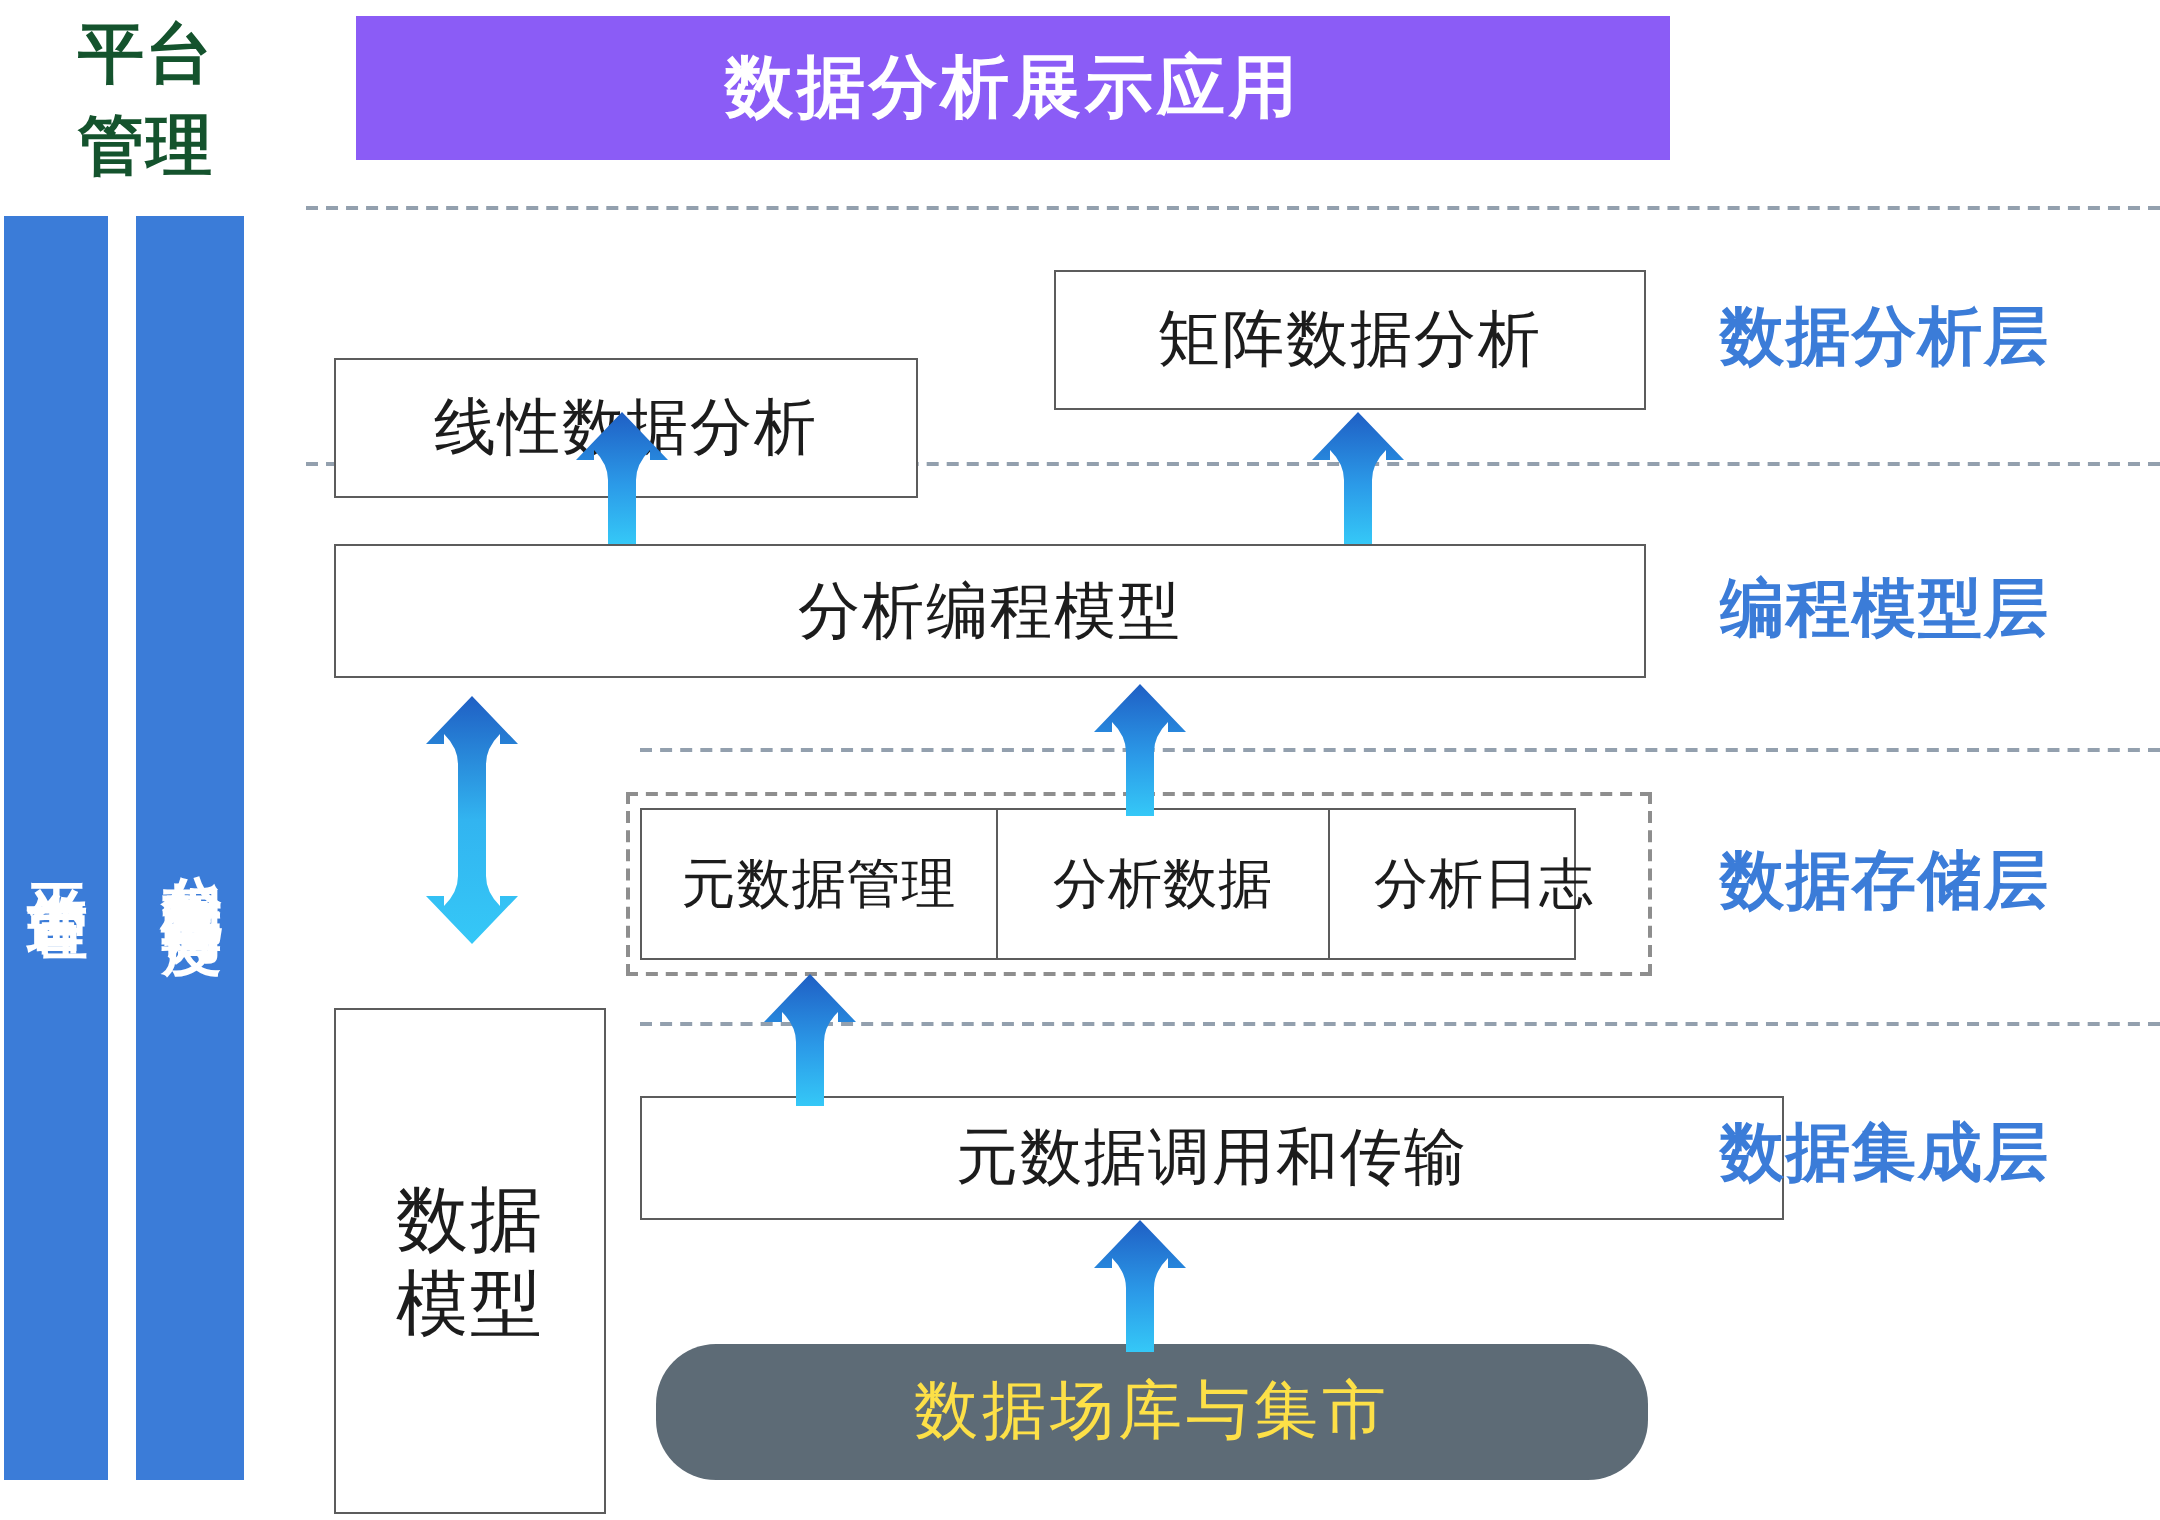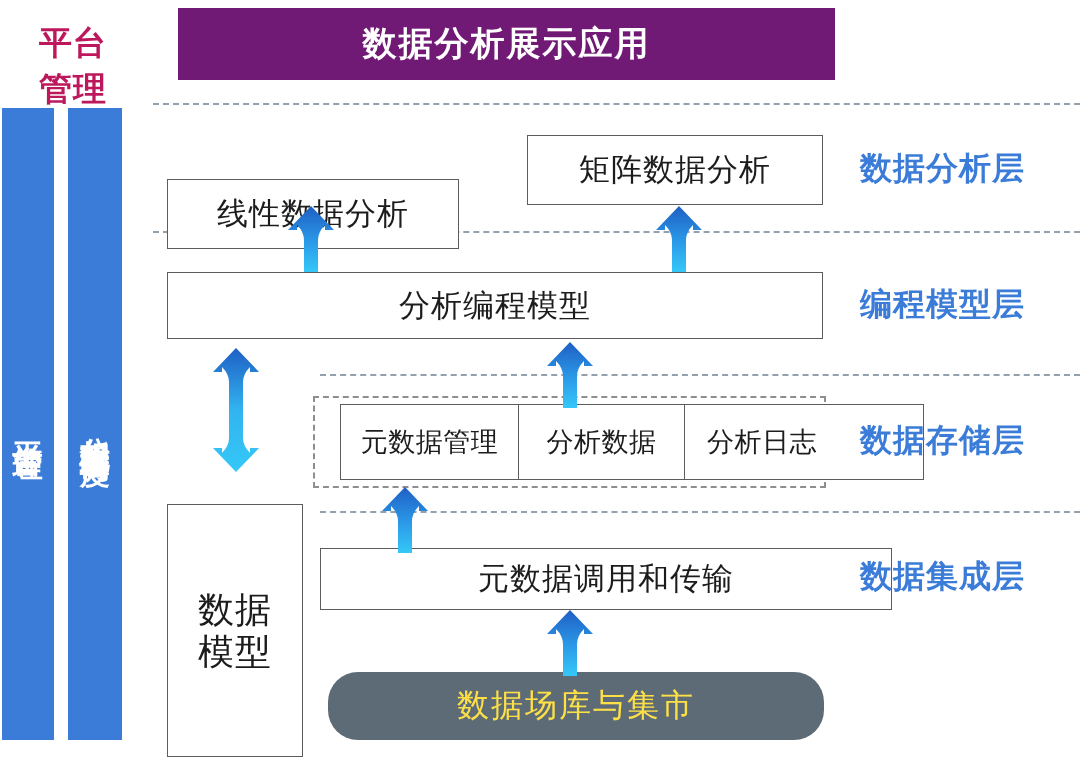--- a/index.html
+++ b/index.html
@@ -13,22 +13,22 @@
     height:760px;
     background:#ffffff;
     overflow:hidden;
   }
 
   
   .abs{position:absolute;box-sizing:border-box;}
 
   
   .corner-title{
-    left:8px; top:20px; width:130px; height:92px;
-    color:#be185d;
+    left:8px; top:4px; width:130px; height:92px;
+    color:#14532d;
     font-size:33px;
     font-weight:700;
     line-height:46px;
     text-align:center;
     letter-spacing:1px;
     white-space:pre-line;
   }
 
   
   .vbar{
@@ -43,21 +43,21 @@
     writing-mode:vertical-rl;
     text-orientation:upright;
     line-height:1.05;
   }
   .vbar-1{left:2px;  top:108px; width:52px;  height:632px;}
   .vbar-2{left:68px; top:108px; width:54px;  height:632px;}
 
   
   .banner{
     left:178px; top:8px; width:657px; height:72px;
-    background:#701a75;
+    background:#8b5cf6;
     color:#ffffff;
     font-size:34px;
     font-weight:700;
     letter-spacing:2px;
     display:flex;
     align-items:center;
     justify-content:center;
   }
 
   
@@ -84,25 +84,24 @@
     white-space:pre-line;
   }
 
   
   .dash-group{
     left:313px; top:396px; width:513px; height:92px;
     border:2px dashed #8e8e8e;
     background:transparent;
   }
   .store-row{
-    left:320px; top:404px; width:584px; height:76px;
+    left:320px; top:404px; width:468px; height:76px;
     display:flex;
     border:1.6px solid #5c5c5c;
     background:#ffffff;
-    margin-left:20px;
   }
   .store-cell{
     flex:0 0 auto;
     display:flex;
     align-items:center;
     justify-content:center;
     color:#1c1c1c;
     font-size:27px;
     letter-spacing:0.5px;
     border-right:1.6px solid #5c5c5c;

